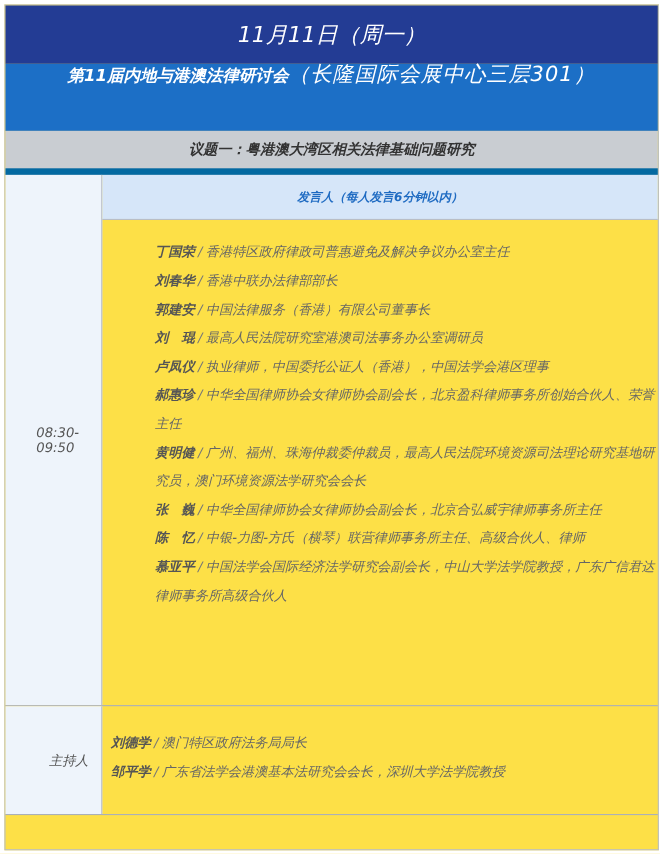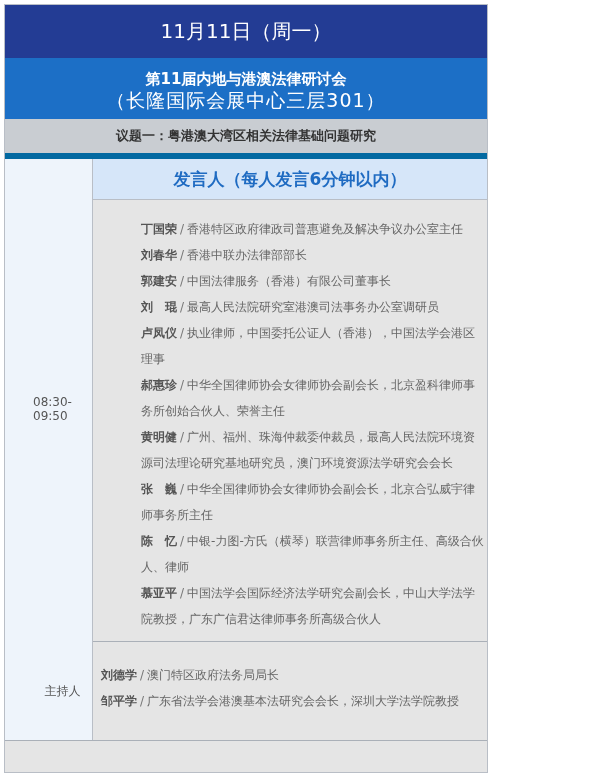--- a/index.html
+++ b/index.html
@@ -1,32 +1,32 @@
 <!DOCTYPE html>
 <html><head>
 <meta charset="utf-8">
 <style>
   html, body { margin: 0; padding: 0; background: #ffffff; }
   body { width: 600px; height: 776px; position: relative; overflow: hidden;
          font-family: "DejaVu Sans", "Liberation Sans", sans-serif; }
-  .sheet { position: absolute; left: 4px; top: 4px; width: 484px; height: 769px;
-           border: 1px solid #b9bec6; box-sizing: border-box; background: #e5e5e5; }
+  .sheet { position: absolute; left: 4px; top: 4px; width: 595px; height: 769px;
+           border: 1px solid #b9bec6; box-sizing: border-box; background: #fde047; font-style: italic; }
   .day-bar { height: 53px; background: #233c94; color: #fff; display: flex;
              align-items: center; justify-content: center; font-size: 20px; }
   .conf-band { height: 61px; background: #1c6fc6; color: #fff; text-align: center;
-               display: flex; flex-direction: column; justify-content: center; }
+               display: flex; flex-direction: row; justify-content: center; }
   .conf-title { font-size: 15px; font-weight: bold; line-height: 22px; }
   .conf-venue { font-size: 19px; line-height: 20px; letter-spacing: 1px; }
   .topic-bar { height: 34px; background: #c9cdd2; color: #333; font-size: 13px;
                font-weight: bold; display: flex; align-items: center; justify-content: center;
                border-bottom: 6px solid #0369a1; }
   .grid { display: grid; grid-template-columns: 88px 1fr; }
   .time-cell { background: #eef4fb; border-right: 1px solid #b9bec6; color: #555;
                font-size: 12px; display: flex; align-items: center; justify-content: center; padding-left: 28px; }
-  .speaker-head { height: 40px; background: #d6e6f9; color: #1f6bc2; font-size: 17px;
+  .speaker-head { height: 40px; background: #d6e6f9; color: #1f6bc2; font-size: 11px;
                   font-weight: bold; display: flex; align-items: center; justify-content: center;
                   border-bottom: 1px solid #b9bec6; }
   .speaker-list { padding: 16px 0 26px 8px; margin-left: 40px; }
   .person { font-size: 12px; color: #666; line-height: 26px; }
   .person .nm { font-weight: bold; color: #555; }
   .person .sep { color: #777; padding: 0 3px; }
   .row-main { border-bottom: 1px solid #aab0b8; height: 482px; }
   .row-host { border-bottom: 1px solid #aab0b8; height: 98px; }
   .host-list { padding: 20px 0 0 8px; }
   .row-break { height: 38px; }

